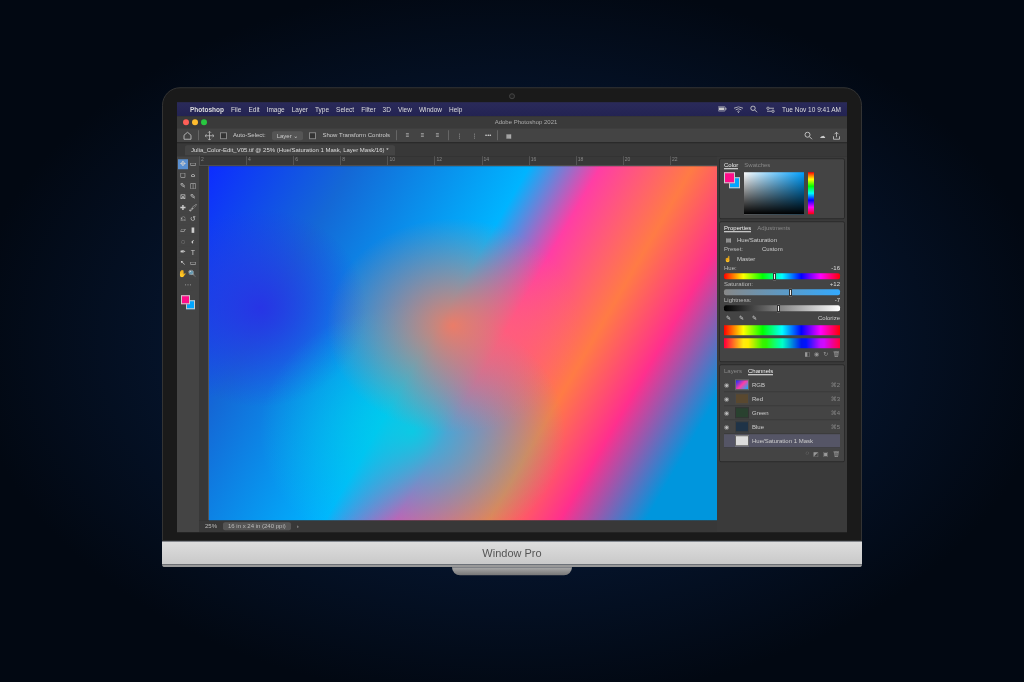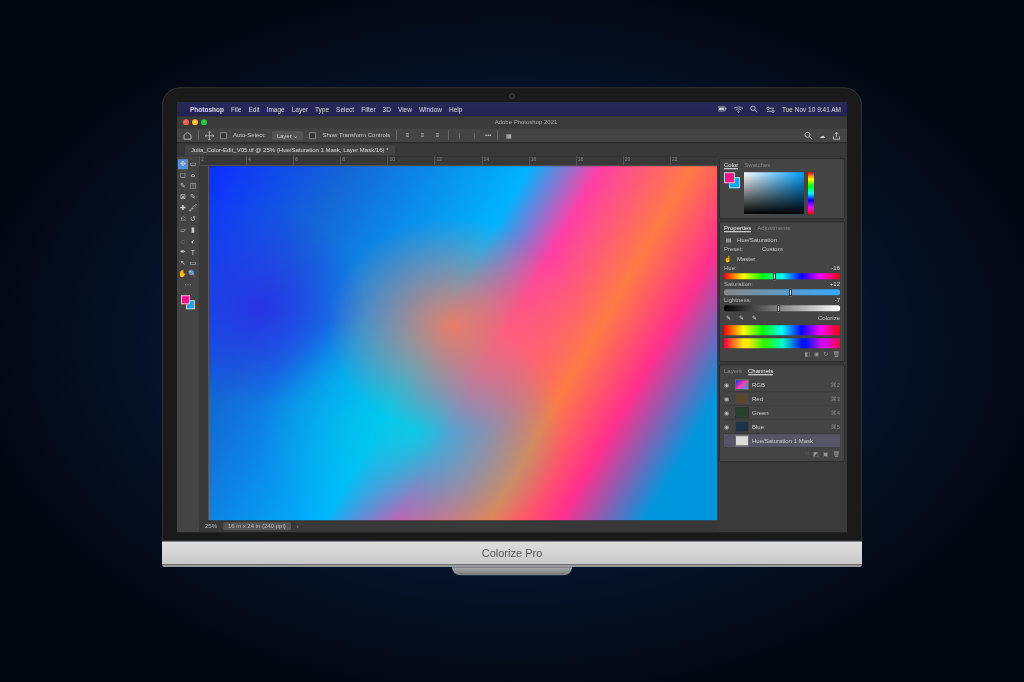--- a/index.html
+++ b/index.html
@@ -386,16 +386,16 @@
                 <span>▣</span>
                 <span>🗑</span>
               </div>
           </div>
         </div>
       </div>
 
     </div>
   </div>
   <div class="laptop-base">
-      <span>Colorize Pro</span>
+      <span>Window Pro</span>
     </div>
   <div class="laptop-foot"></div>
 </div>
 
 </body></html>

